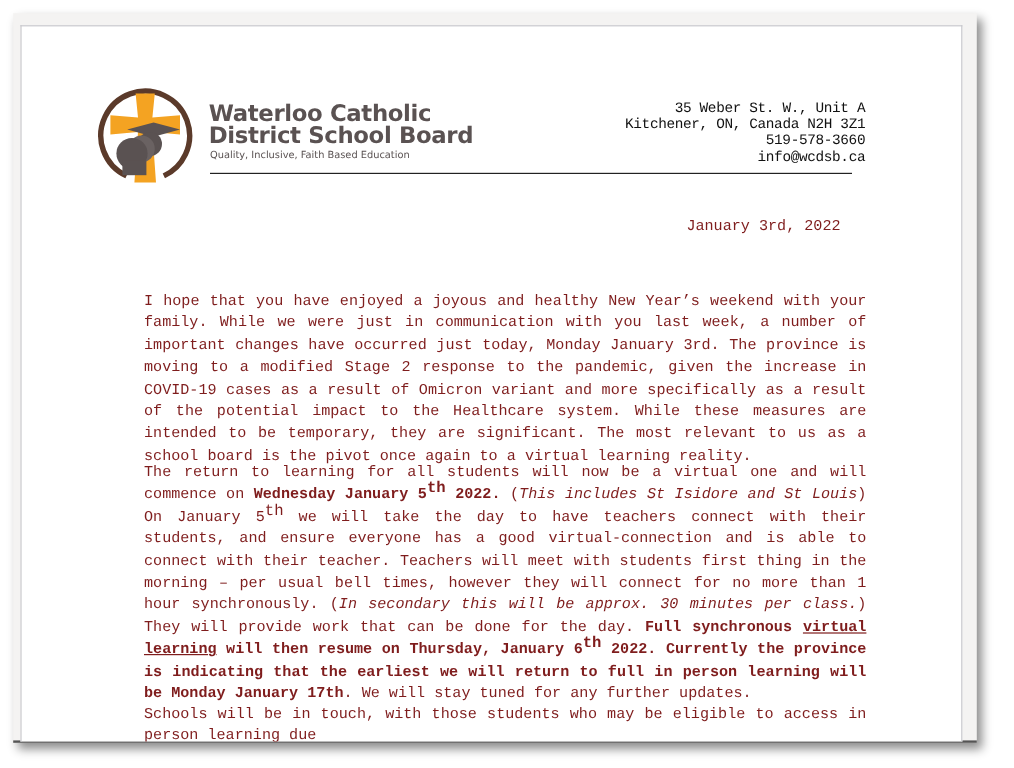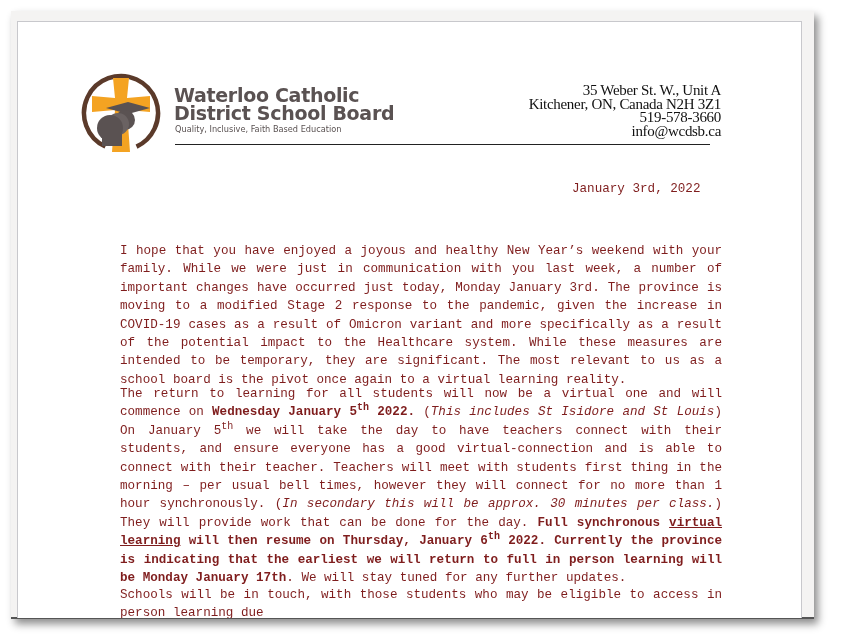--- a/index.html
+++ b/index.html
@@ -12,29 +12,29 @@
   }
   .page-inner {
     position:absolute; left:17px; top:21px; width:783px; height:596px;
     background:#ffffff; border-left:1px solid #c8c8cc; border-top:1px solid #c8c8cc; border-right:1px solid #c8c8cc;
     overflow:hidden;
   }
   .logo { position:absolute; left:62px; top:50px; width:82px; height:82px; }
   .org-name { position:absolute; left:156px; top:64px; font-family:"DejaVu Sans", sans-serif; font-weight:bold; color:#5a5252; font-size:19px; line-height:18px; letter-spacing:-0.3px; }
   .tagline { position:absolute; left:157px; top:102px; font-family:"DejaVu Sans", sans-serif; font-size:8.2px; color:#5a5252; }
   .hr-line { position:absolute; left:157px; top:122px; width:535px; height:1px; background:#222; }
-  .address { position:absolute; right:80px; top:62px; text-align:right; font-family:Liberation Serif, serif; font-size:15px; line-height:13.5px; color:#111; letter-spacing:-0.3px; }
+  .address { position:absolute; right:80px; top:62px; text-align:right; font-family:Liberation Mono, monospace; font-size:12px; line-height:13.5px; color:#111; letter-spacing:-0.3px; }
   .body-text { font-family:Liberation Mono, monospace; font-size:12.6px; color:#7f1d1d; line-height:18.4px; }
   .date { position:absolute; left:554px; top:158px; }
   .salutation { position:absolute; left:102px; top:190px; }
   .para { position:absolute; left:102px; width:602px; text-align:justify; }
   .p1 { top:220px; }
   .p2 { top:363px; }
   .p3 { top:564px; }
-  sup { font-size:10px; line-height:0; vertical-align:super; }
+  sup { font-size:13px; line-height:0; vertical-align:super; }
   b { font-weight:bold; }
   u { text-decoration:underline; }
 </style>
 </head>
 <body>
 
 <div class="page-outer"></div>
 <div class="page-inner">
 
   <svg class="logo" viewBox="0 0 82 82">

